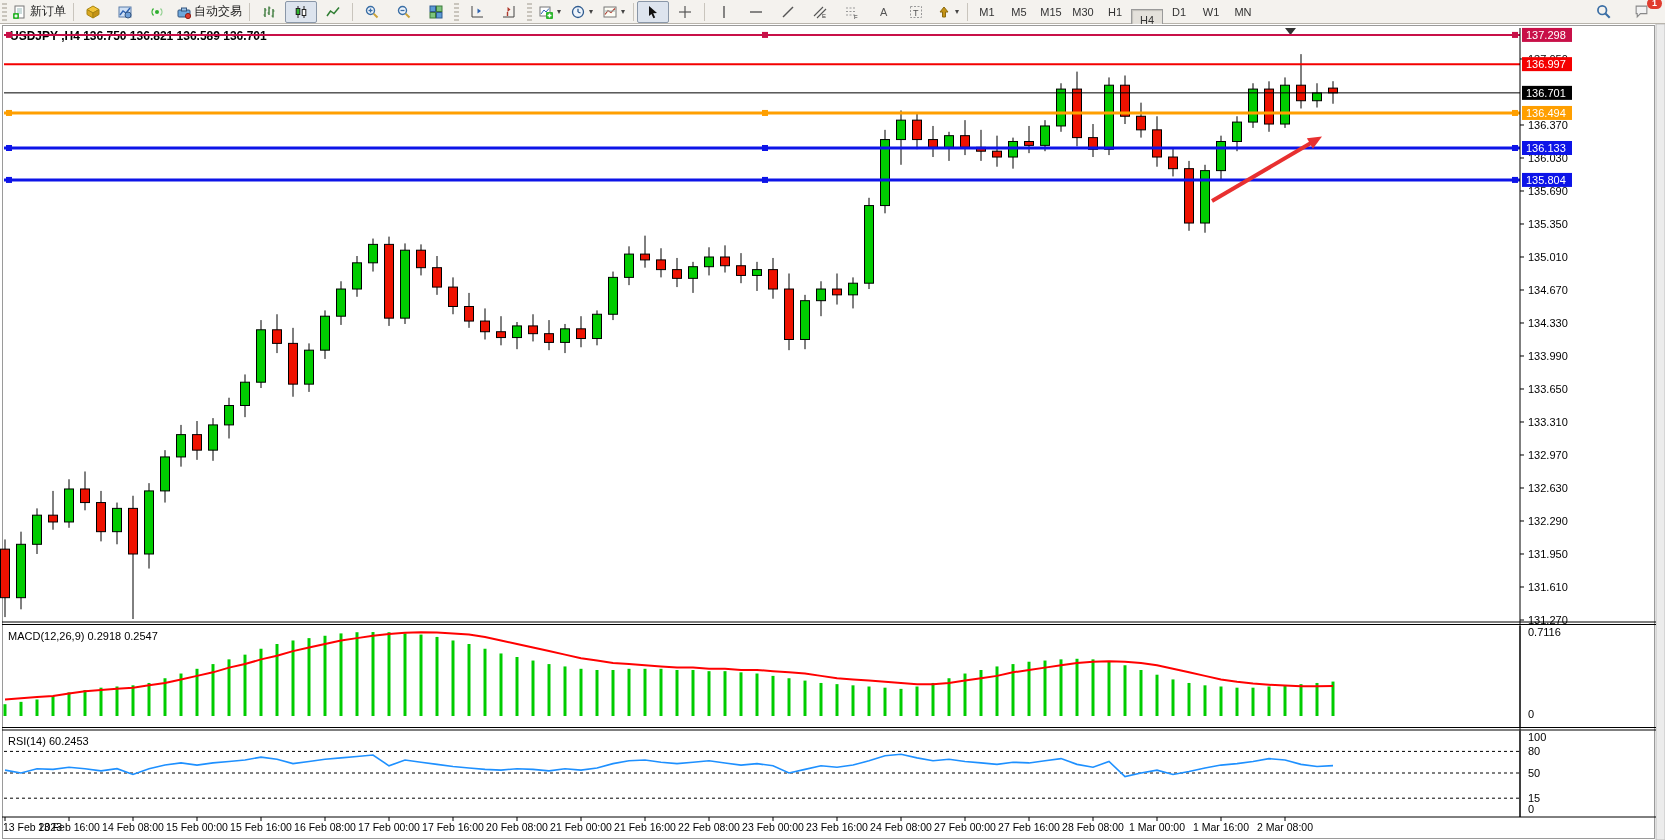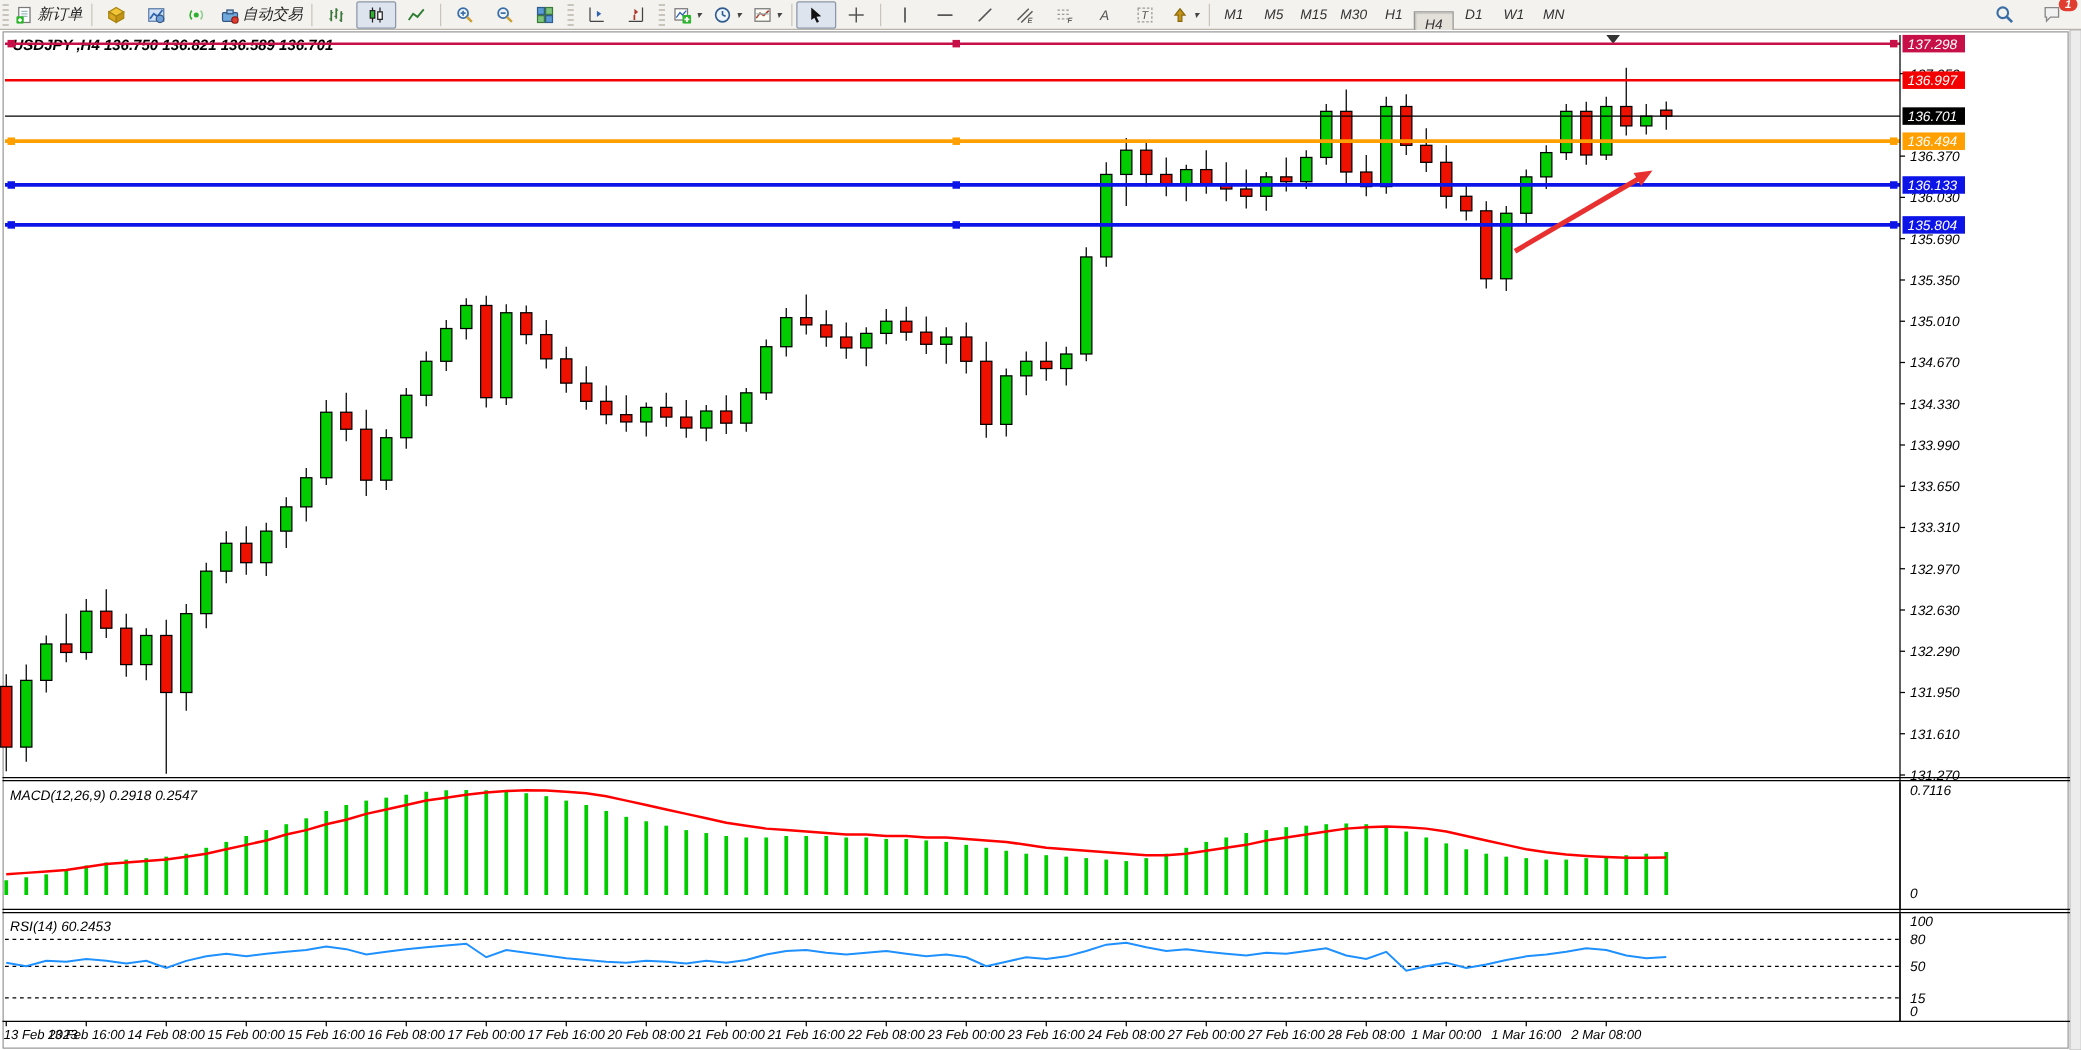--- a/index.html
+++ b/index.html
@@ -1,16 +1,16 @@
 <!DOCTYPE html>
 <html><head>
 <meta charset="utf-8">
 <style>
   html,body{margin:0;padding:0;background:#d4d0c8;font-family:"Liberation Sans",sans-serif;}
-  #app{position:relative;width:1665px;height:840px;background:#fff;overflow:hidden;font-style:italic;}
+  #app{position:relative;width:1665px;height:840px;background:#fff;overflow:hidden;}
   
   #toolbar{position:absolute;left:0;top:0;width:1665px;height:24px;background:#f4f2ee;
            border-bottom:1px solid #b8b4ac;display:flex;align-items:center;box-sizing:border-box;}
   .tb-grip{width:5px;height:18px;margin:0 2px;background:repeating-linear-gradient(180deg,#c9c5bd 0 2px,#f4f2ee 2px 4px);}
   .tb-sep{width:1px;height:18px;background:#c9c5bd;margin:0 3px;}
   .tb-btn{height:20px;min-width:24px;display:flex;align-items:center;justify-content:center;gap:3px;
           padding:0 3px;border:1px solid transparent;border-radius:2px;cursor:default;color:#222;font-size:12px;}
   .tb-btn.active{border:1px solid #8a97a8;background:#dde4ee;}
   .tb-btn svg{display:block;}
   .tb-caret{font-size:8px;color:#444;margin-left:1px;}

